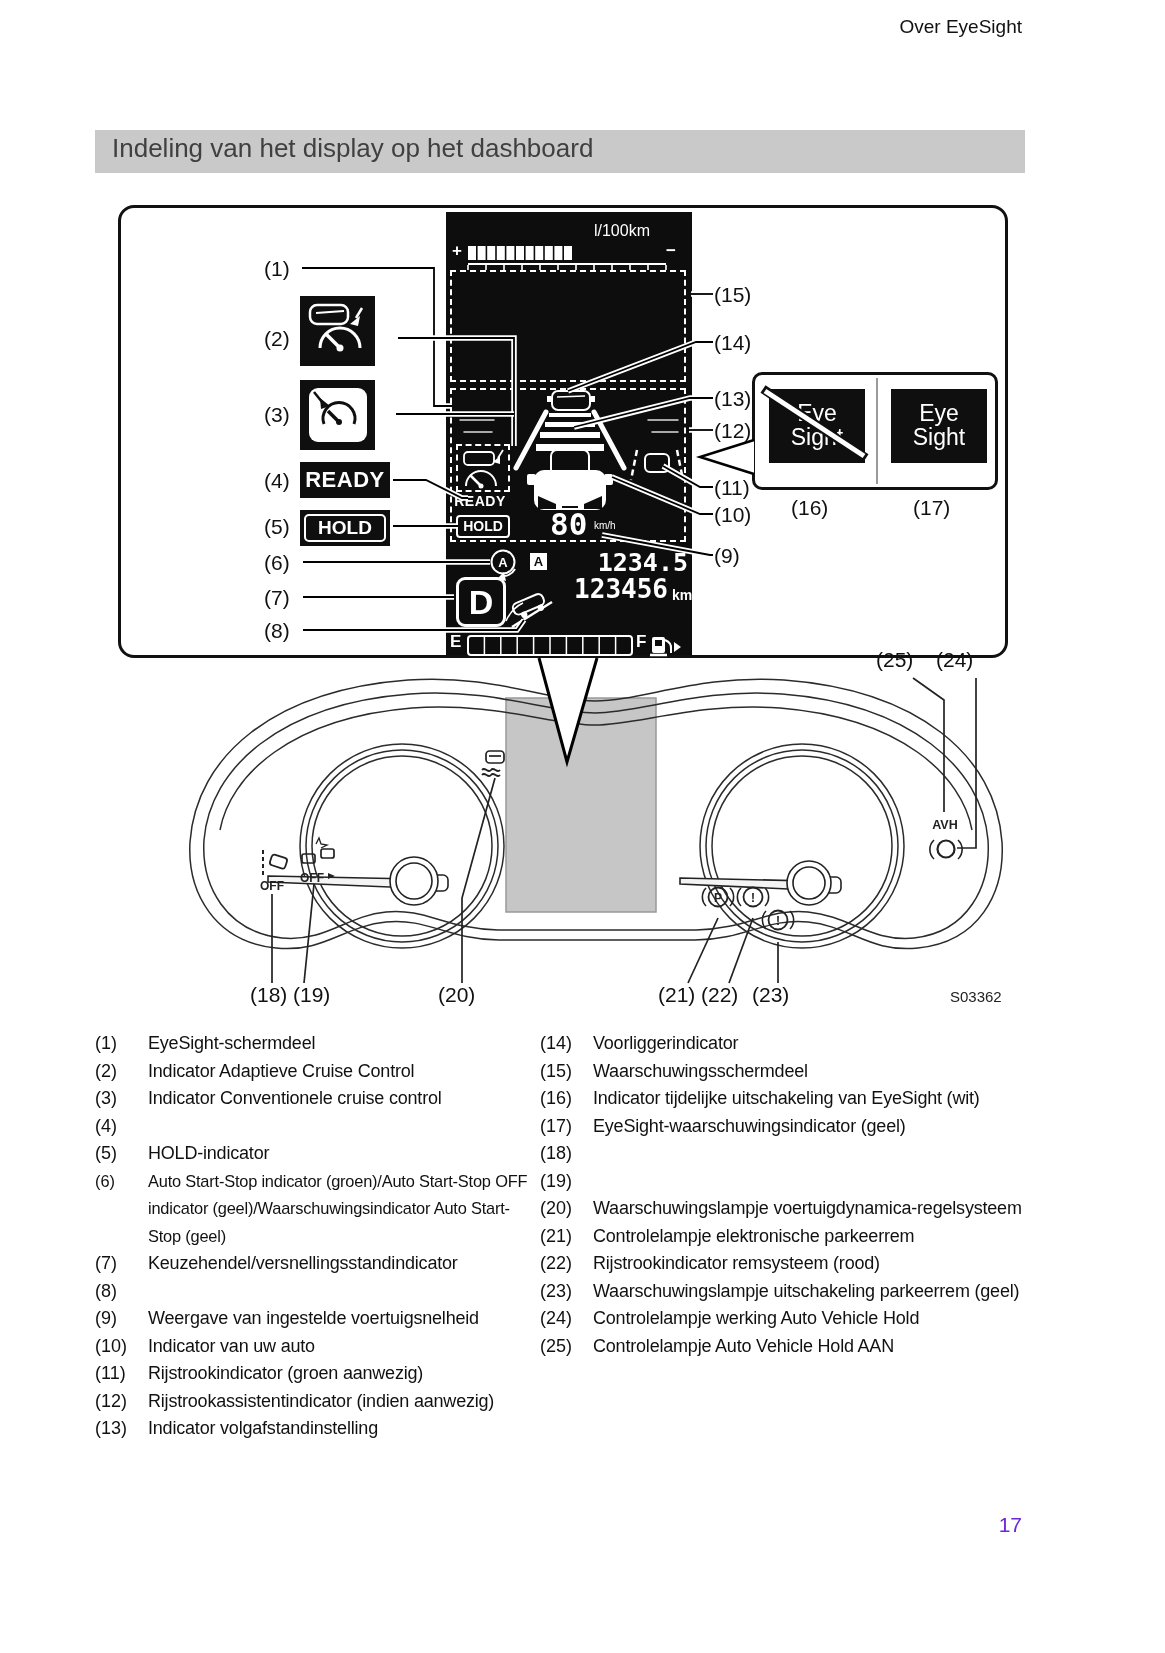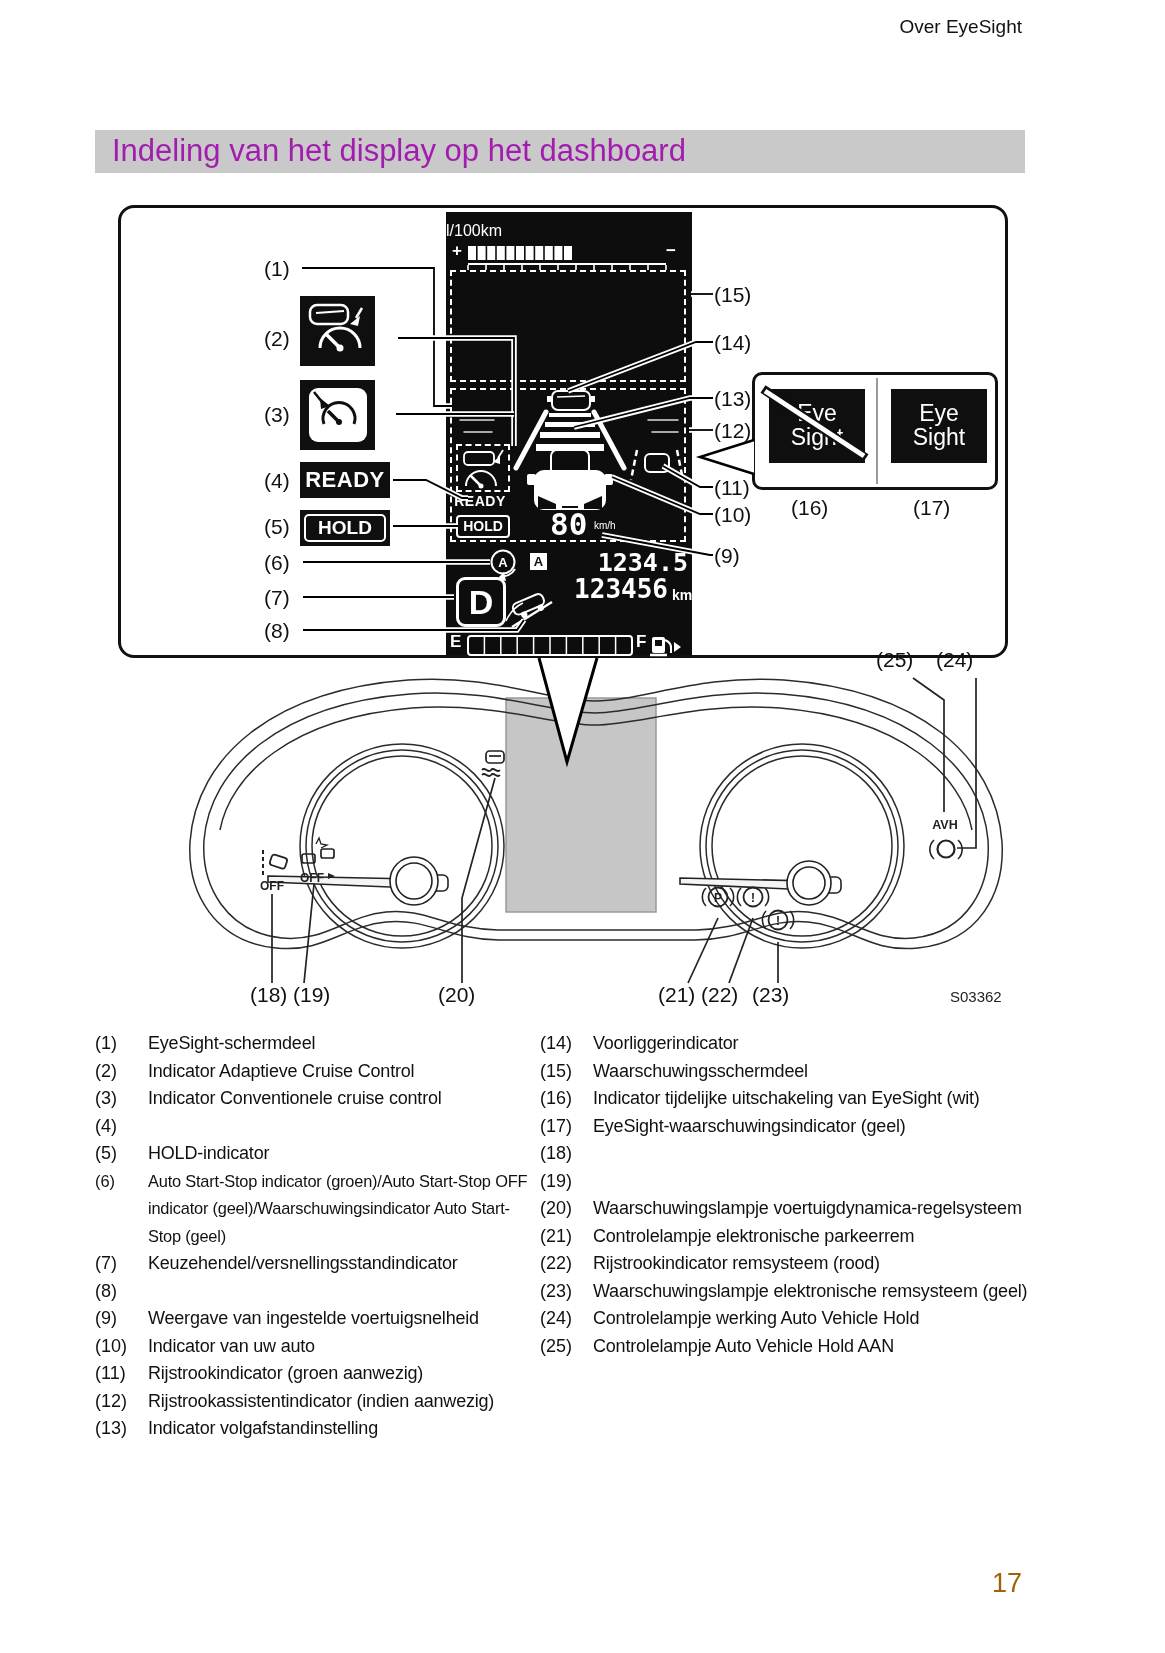--- a/index.html
+++ b/index.html
@@ -6,21 +6,21 @@
   body{margin:0;background:#fff}
   .page{position:relative;width:1165px;height:1653px;background:#fff;
         font-family:"Liberation Sans",sans-serif;color:#1a1a1a;overflow:hidden}
   .abs{position:absolute}
   .callout{position:absolute;font-size:21px;color:#111;white-space:nowrap;z-index:60}
   .whitetxt{color:#fff}
   .mono{font-family:"DejaVu Sans Mono",monospace;font-weight:bold;color:#fff}
   
   .header-lbl{position:absolute;right:143px;top:16px;font-size:19px;color:#111}
   .title-bar{position:absolute;left:95px;top:130px;width:930px;height:43px;background:#c9c9c9}
-  .title-bar span{display:block;padding:3px 14px 0 17px;font-size:31px;color:#a21caf}
+  .title-bar span{display:block;padding:3px 14px 0 17px;font-size:26px;color:#404040}
   
   .fig-frame{position:absolute;left:118px;top:205px;width:890px;height:453px;
              border:3px solid #111;border-radius:16px;z-index:1}
   .disp{position:absolute;left:446px;top:212px;width:246px;height:443px;background:#0d0d0d;z-index:2}
   .disp .dashbox{position:absolute;border:2.6px dashed #fff}
   .minibox{position:absolute;border:2px dashed #fff}
   .hold-badge{position:absolute;border:2.5px solid #fff;border-radius:4px;
               text-align:center;font-weight:bold;font-size:14px;color:#fff;line-height:18px}
   .dbox{position:absolute;border:3px solid #fff;border-radius:9px;text-align:center;color:#fff;
         font-weight:bold;font-size:34px;line-height:44px}
@@ -44,36 +44,36 @@
   
   .legend{position:absolute;left:95px;top:1030px;width:940px;display:flex;z-index:20}
   .lcol{display:block}
   .lcol.c1{width:445px}
   .lcol.c2{width:495px}
   .lrow{display:flex;font-size:18px;line-height:27.5px;color:#111}
   .lrow.small{font-size:16.4px;line-height:27.5px}
   .lrow .num{width:53px;flex:none}
   .lrow .txt{flex:1;letter-spacing:-0.2px}
   .fig-code{position:absolute;font-size:15px;color:#222;z-index:60}
-  .page-num{position:absolute;right:143px;top:1568px;font-size:27px;color:#a16207}
+  .page-num{position:absolute;right:143px;top:1513px;font-size:21px;color:#6d28d9}
 </style>
 </head>
 <body>
 
 <div class="page">
 
   <div class="header-lbl">Over EyeSight</div>
   <div class="title-bar">
     <span>Indeling van het display op het dashboard</span>
   </div>
 
   <div class="fig-frame"></div>
 
   <div class="disp">
-    <div class="abs whitetxt" style="left:0;top:10px;width:204px;text-align:left;font-size:16px">l/100km</div>
+    <div class="abs whitetxt" style="left:0;top:10px;width:204px;text-align:right;font-size:16px">l/100km</div>
     <div class="abs whitetxt" style="left:6px;top:29px;font-size:17px;font-weight:bold">+</div>
     <div class="abs whitetxt" style="left:220px;top:29px;font-size:17px;font-weight:bold">−</div>
 
     <div class="dashbox" style="left:4px;top:58px;width:236px;height:112px"></div>
     <div class="dashbox" style="left:4px;top:176px;width:236px;height:154px"></div>
 
     <div class="minibox" style="left:10px;top:232px;width:54px;height:48px"></div>
     <div class="abs whitetxt" style="left:4px;top:281px;width:60px;text-align:center;font-size:14px;font-weight:bold;letter-spacing:.5px">READY</div>
     <div class="hold-badge" style="left:10px;top:303px;width:54px;height:23px">HOLD</div>
 
@@ -454,21 +454,21 @@
         <div class="lrow">
           <span class="num">(21)</span>
           <span class="txt">Controlelampje elektronische parkeerrem</span>
         </div>
         <div class="lrow">
           <span class="num">(22)</span>
           <span class="txt">Rijstrookindicator remsysteem (rood)</span>
         </div>
         <div class="lrow">
           <span class="num">(23)</span>
-          <span class="txt">Waarschuwingslampje elektronische remsysteem (geel)</span>
+          <span class="txt">Waarschuwingslampje uitschakeling parkeerrem (geel)</span>
         </div>
         <div class="lrow">
           <span class="num">(24)</span>
           <span class="txt">Controlelampje werking Auto Vehicle Hold</span>
         </div>
         <div class="lrow">
           <span class="num">(25)</span>
           <span class="txt">Controlelampje Auto Vehicle Hold AAN</span>
         </div>
       </div>

